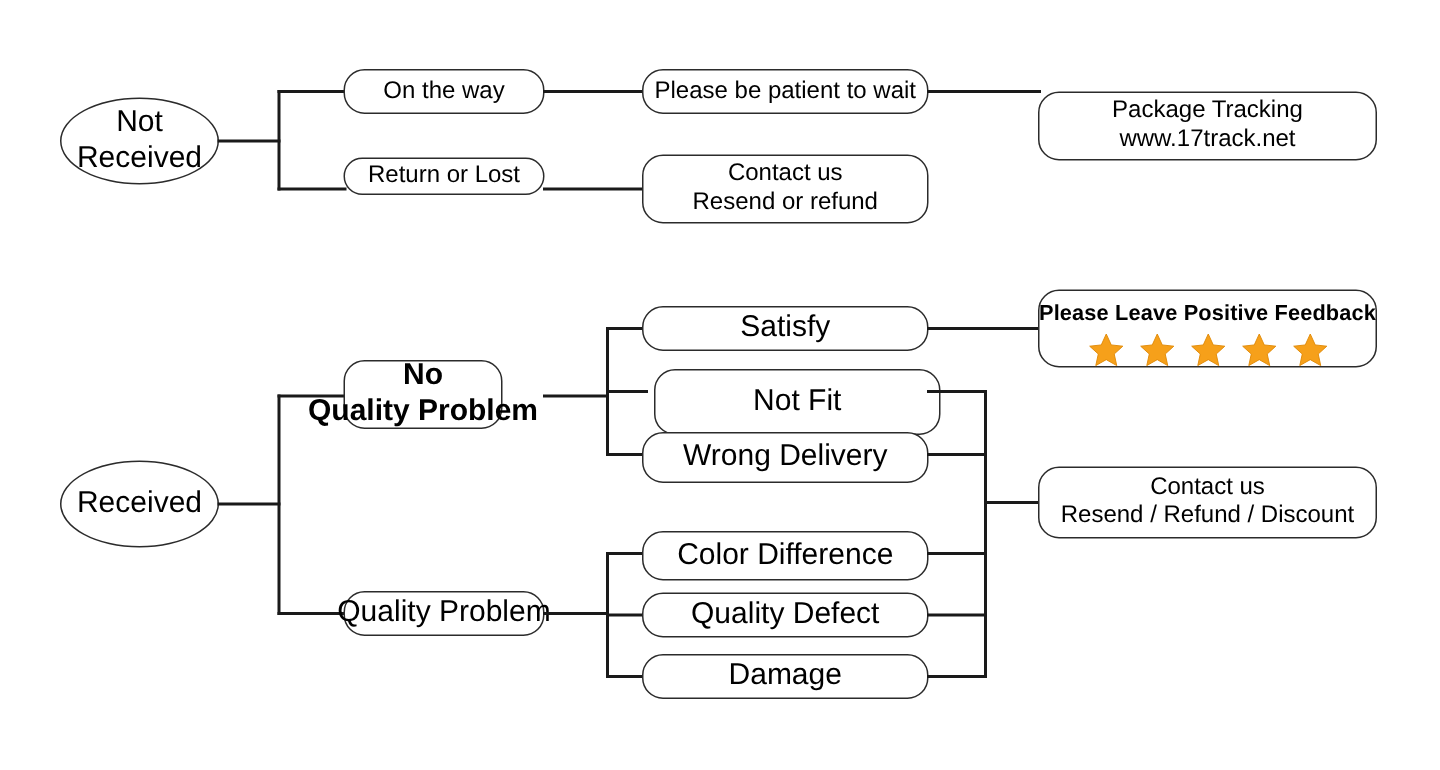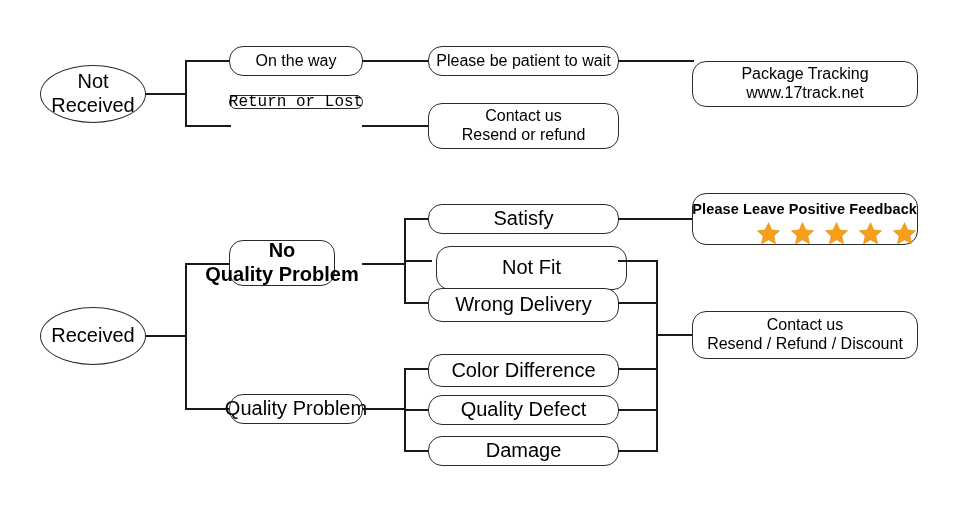--- a/index.html
+++ b/index.html
@@ -107,21 +107,21 @@
     <span class="ln">Please be patient to wait</span>
   </div>
 
   <div class="line h" style="left:618px; top:60px; width:76px;"></div>
 
   <div class="node rounded t16" style="left:692px; top:39px; width:226px; height:46px;margin-top:22px;">
     <span class="ln">Package Tracking</span>
     <span class="ln">www.17track.net</span>
   </div>
 
-  <div class="node rounded t16" style="left:229px; top:95px; width:134px; height:14px;font-family:Liberation Mono, monospace;">
+  <div class="node rounded t16" style="left:229px; top:105px; width:134px; height:25px;">
     <span class="ln">Return or Lost</span>
   </div>
 
   <div class="line h" style="left:362px; top:125px; width:68px;"></div>
 
   <div class="node rounded t16" style="left:428px; top:103px; width:191px; height:46px;">
     <span class="ln">Contact us</span>
     <span class="ln">Resend or refund</span>
   </div>
 
@@ -185,21 +185,21 @@
   <div class="line h" style="left:618px; top:218px; width:76px;"></div>
 
   <div class="line h" style="left:618px; top:260px; width:40px;"></div>
   <div class="line h" style="left:618px; top:302px; width:40px;"></div>
   <div class="line h" style="left:618px; top:368px; width:40px;"></div>
   <div class="line h" style="left:618px; top:409px; width:40px;"></div>
   <div class="line h" style="left:618px; top:450px; width:40px;"></div>
   <div class="line v" style="left:656px; top:260px; height:192px;"></div>
   <div class="line h" style="left:656px; top:334px; width:38px;"></div>
 
-  <div class="node rounded feedback" style="left:692px; top:193px; width:226px; height:52px;align-items:flex-end;">
+  <div class="node rounded feedback" style="left:692px; top:193px; width:226px; height:52px;">
     <span class="fb-title">Please Leave Positive Feedback</span>
     <span class="stars">
       <span class="star">
         <svg viewBox="0 0 24 24" width="25" height="25" aria-hidden="true">
           <path d="M12 1.6 L15.2 8.6 L22.6 9.4 L17.1 14.4 L18.7 21.8 L12 18 L5.3 21.8 L6.9 14.4 L1.4 9.4 L8.8 8.6 Z" fill="#F6A01A" stroke="#E08A08" stroke-width="0.6" stroke-linejoin="round"></path>
         </svg>
       </span>
       <span class="star">
         <svg viewBox="0 0 24 24" width="25" height="25" aria-hidden="true">
           <path d="M12 1.6 L15.2 8.6 L22.6 9.4 L17.1 14.4 L18.7 21.8 L12 18 L5.3 21.8 L6.9 14.4 L1.4 9.4 L8.8 8.6 Z" fill="#F6A01A" stroke="#E08A08" stroke-width="0.6" stroke-linejoin="round"></path>

